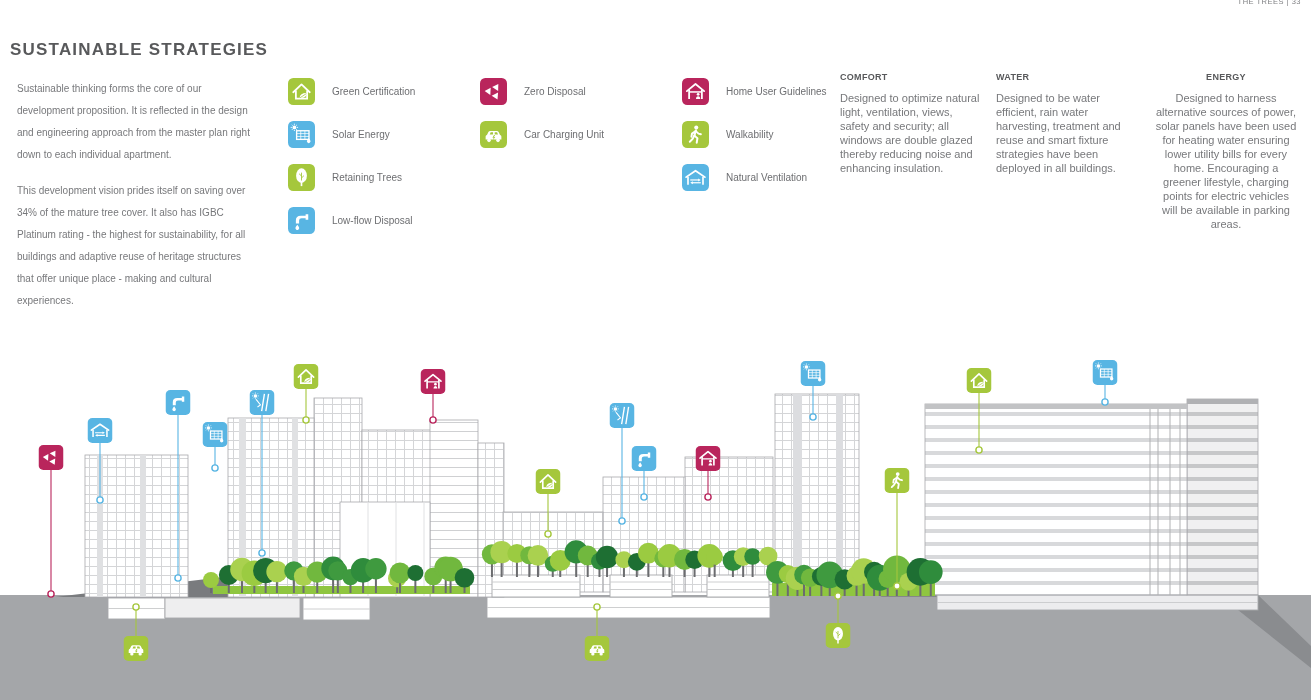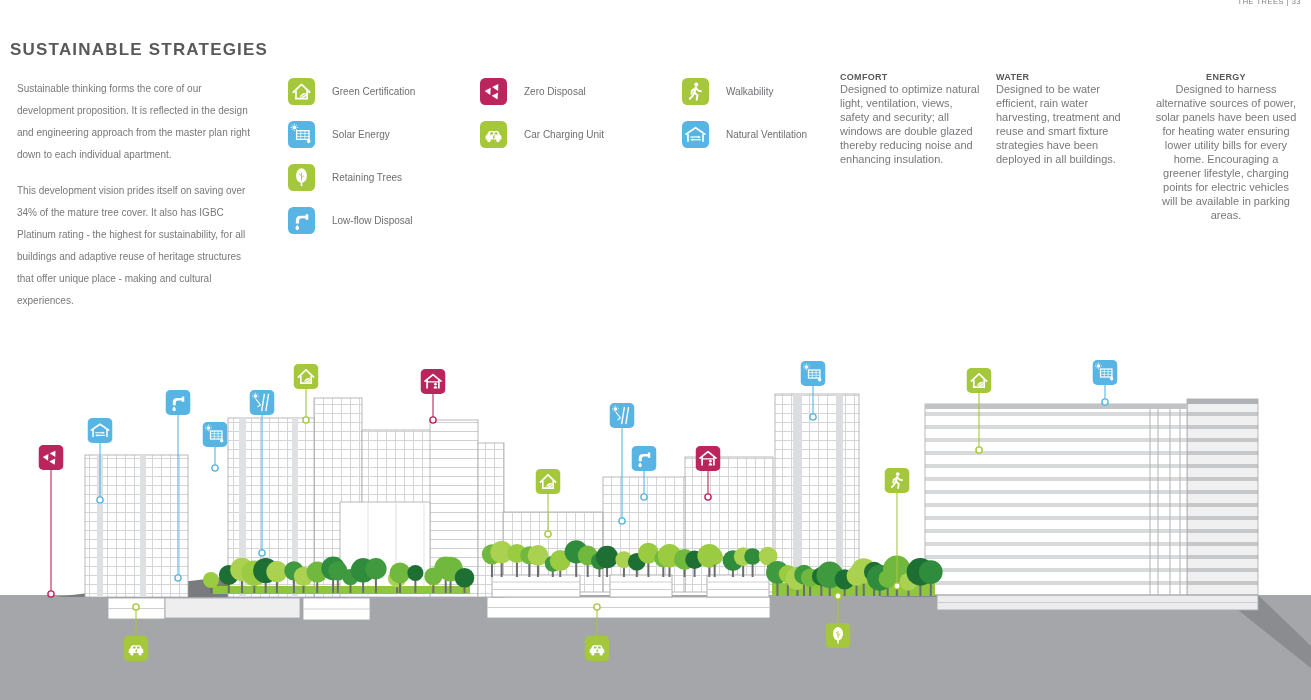--- a/index.html
+++ b/index.html
@@ -24,21 +24,21 @@
   .lg-col:nth-child(3){left:682px;}
   .lg-row{display:flex;align-items:center;height:27px;margin-bottom:16px;}
   .lg-ic{width:27px;height:27px;flex:0 0 27px;}
   .lg-label{margin-left:17px;font-size:10px;color:#6d6e71;white-space:nowrap;}
   
   #info-cols{position:absolute;left:0;top:72px;}
   .info-col{position:absolute;top:0;width:142px;}
   .info-col:nth-child(1){left:840px;}
   .info-col:nth-child(2){left:996px;}
   .info-col:nth-child(3){left:1155px;text-align:center;}
-  .info-col h3{margin:0 0 0 0;font-size:9px;font-weight:bold;letter-spacing:.3px;color:#58595b;}
+  .info-col h3{margin:0 0 9px 0;font-size:9px;font-weight:bold;letter-spacing:.3px;color:#58595b;}
   .info-col p{margin:0;font-size:11px;line-height:14px;color:#77787b;}
   
   #scene{position:absolute;left:0;top:0;}
   .bld{stroke:#a8a9ac;stroke-width:.8;}
   .pin-line{stroke-width:1.1;fill:none;}
   .pin-dot{fill:#fff;stroke-width:1.4;}
 </style>
 </head>
 <body>
 
@@ -464,20 +464,26 @@
       <div class="lg-row">
         <svg class="lg-ic" viewBox="0 0 36 36">
           <use href="#sym-car-charging-unit"></use>
         </svg>
         <span class="lg-label">Car Charging Unit</span>
       </div>
     </div>
     <div class="lg-col">
       <div class="lg-row">
         <svg class="lg-ic" viewBox="0 0 36 36">
+          <use href="#sym-home-user-guidelines"></use>
+        </svg>
+        <span class="lg-label">Home User Guidelines</span>
+      </div>
+      <div class="lg-row">
+        <svg class="lg-ic" viewBox="0 0 36 36">
           <use href="#sym-walkability"></use>
         </svg>
         <span class="lg-label">Walkability</span>
       </div>
       <div class="lg-row">
         <svg class="lg-ic" viewBox="0 0 36 36">
           <use href="#sym-natural-ventilation"></use>
         </svg>
         <span class="lg-label">Natural Ventilation</span>
       </div>

